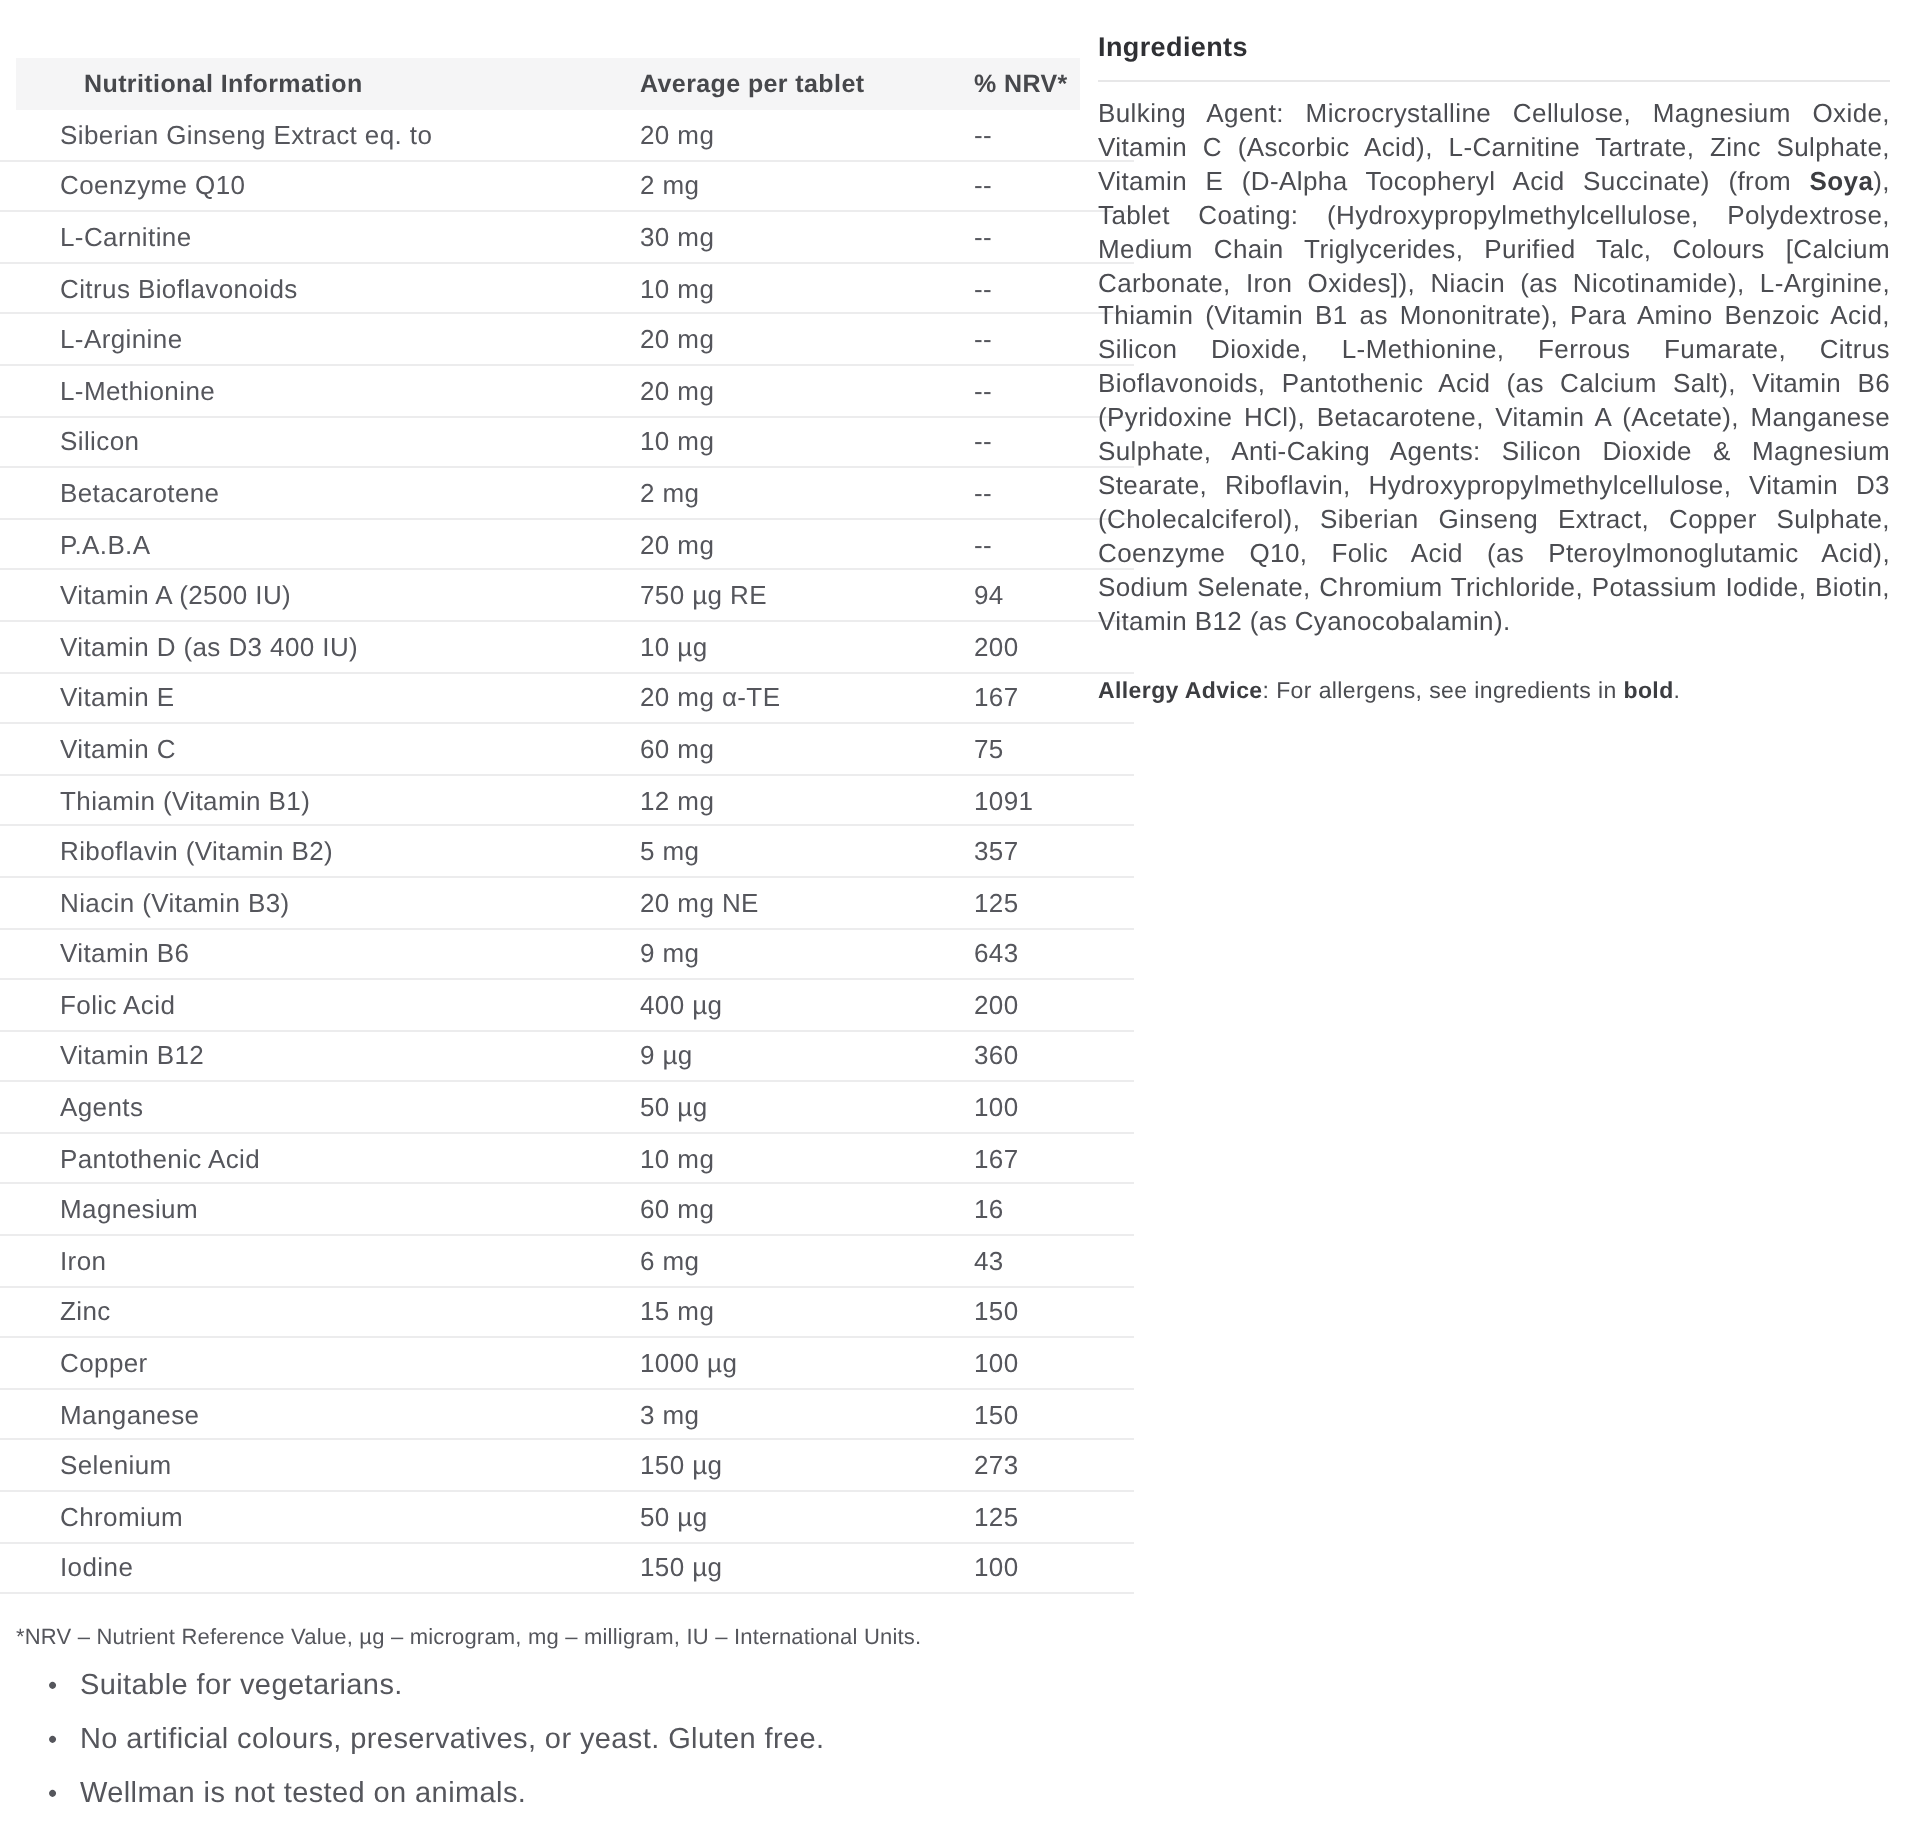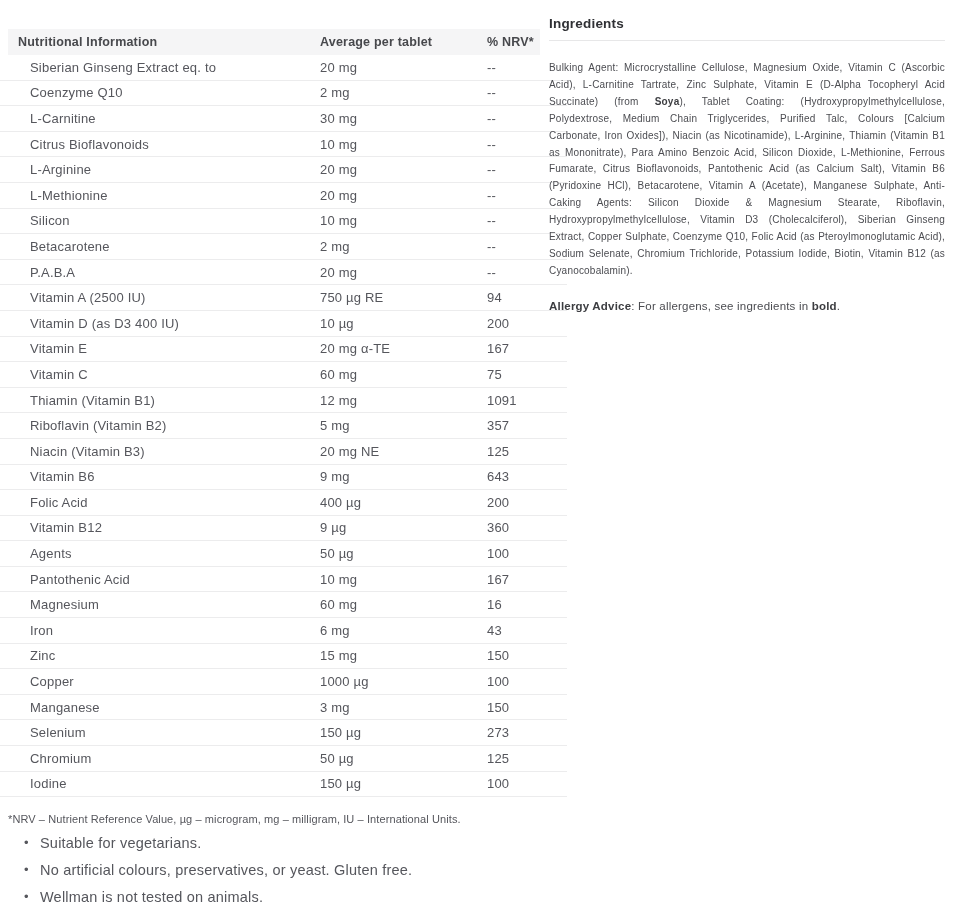--- a/index.html
+++ b/index.html
@@ -32,21 +32,21 @@
   }
   .thead span {
     position: absolute;
     top: 6px;
     font-size: 12.5px;
     font-weight: bold;
     color: #47484c;
     letter-spacing: 0.2px;
     white-space: nowrap;
   }
-  .thead .h1 { left: 10px; }
+  .thead .h1 { left: 34px; }
   .thead .h2 { left: 312px; }
   .thead .h3 { left: 479px; }
 
   table.ntable {
     width: 567px;
     border-collapse: collapse;
     table-layout: fixed;
     padding-left: 16px;
   }
   table.ntable td {
@@ -104,22 +104,22 @@
     color: #2f3034;
     letter-spacing: 0.2px;
   }
   .rule {
     margin-top: 9px;
     border-top: 1px solid #e7e7e8;
     width: 100%;
     height: 0;
   }
   p.ing {
-    margin: 19px 0 0 0;
-    font-size: 10px;
+    margin: 8px 0 0 0;
+    font-size: 13px;
     line-height: 16.9px;
     color: #4b4c51;
     letter-spacing: 0.2px;
     text-align: justify;
   }
   p.ing b { color: #3c3d41; }
   p.allergy {
     margin: 18px 0 0 0;
     font-size: 11.5px;
     line-height: 16.9px;

